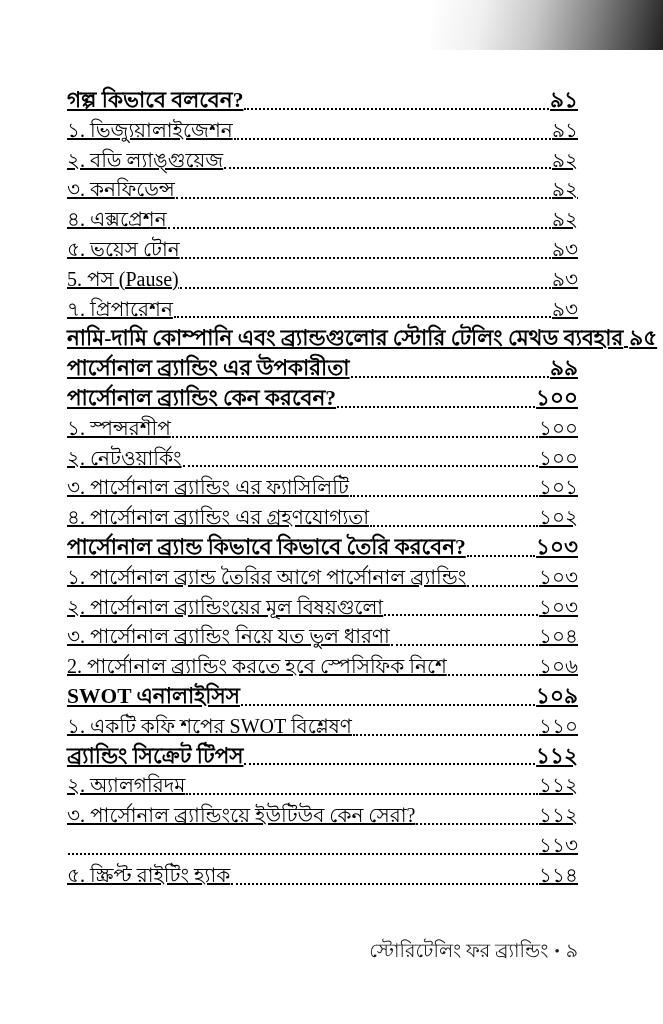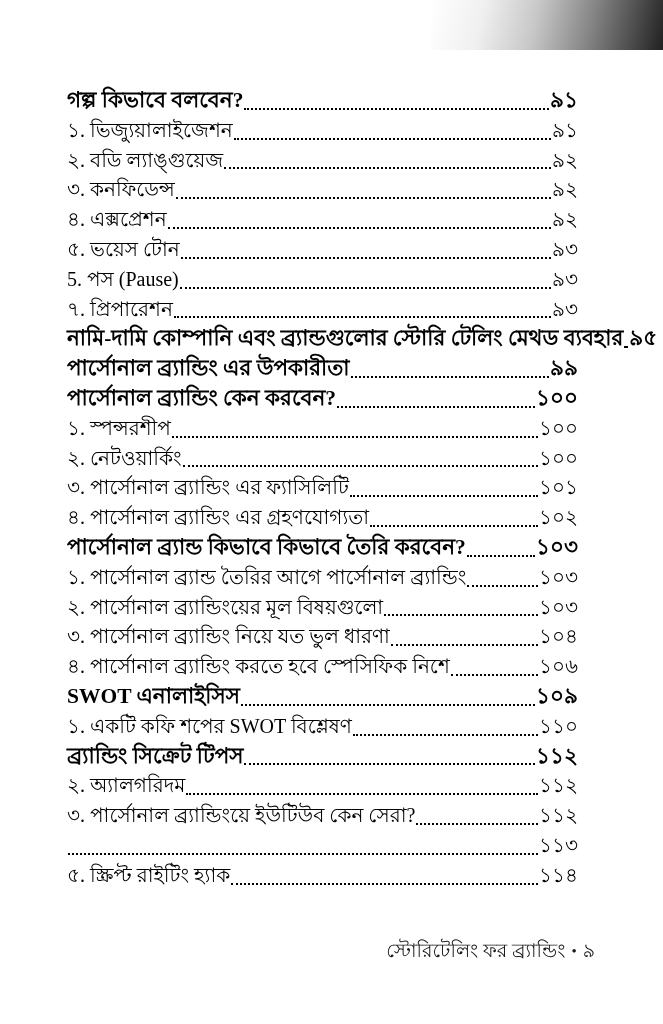--- a/index.html
+++ b/index.html
@@ -32,20 +32,21 @@
   }
   .toc {
     position: absolute;
     left: 67px;
     top: 86px;
     width: 511px;
   }
   .row {
     display: flex;
     height: 29.8px;
+    text-decoration: underline;
   }
   .row .label,
   .row .pagenum {
     white-space: nowrap;
     line-height: 29.8px;
     font-size: 20px;
   }
   .row.heading .label,
   .row.heading .pagenum {
     font-weight: bold;
@@ -54,21 +55,21 @@
   .row .leader {
     flex: 1 1 auto;
     min-width: 4px;
     align-self: flex-end;
     border-bottom: 2.6px dotted #000000;
     margin: 0 1px 6px 1px;
   }
   .footer {
     position: absolute;
     top: 936px;
-    right: 68px;
+    right: 85px;
     font-size: 19px;
     white-space: nowrap;
     color: #1a1a1a;
   }
   .footer .sep {
     display: inline-block;
     margin: 0 6px;
     font-size: 15px;
     vertical-align: 1px;
   }
@@ -170,21 +171,21 @@
       <span class="label">২. পার্সোনাল ব্র্যান্ডিংয়ের মূল বিষয়গুলো</span>
       <span class="leader"></span>
       <span class="pagenum">১০৩</span>
     </div>
       <div class="row">
       <span class="label">৩. পার্সোনাল ব্র্যান্ডিং নিয়ে যত ভুল ধারণা</span>
       <span class="leader"></span>
       <span class="pagenum">১০৪</span>
     </div>
       <div class="row">
-      <span class="label">৪. পার্সোনাল ব্র্যান্ডিং করতে হবে স্পেসিফিক নিশে</span>
+      <span class="label">2. পার্সোনাল ব্র্যান্ডিং করতে হবে স্পেসিফিক নিশে</span>
       <span class="leader"></span>
       <span class="pagenum">১০৬</span>
     </div>
       <div class="row heading">
       <span class="label">SWOT এনালাইসিস</span>
       <span class="leader"></span>
       <span class="pagenum">১০৯</span>
     </div>
       <div class="row">
       <span class="label">১. একটি কফি শপের SWOT বিশ্লেষণ</span>

